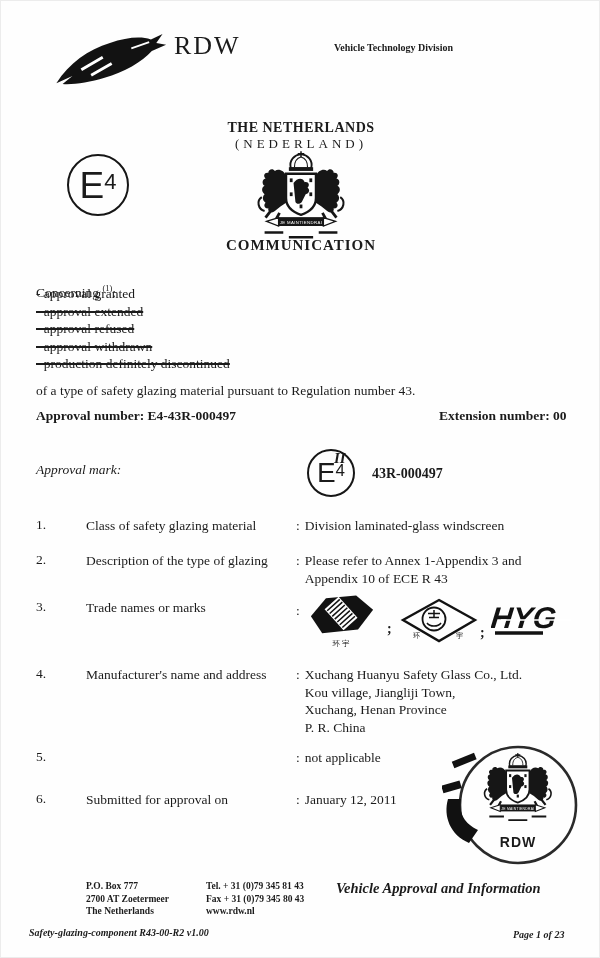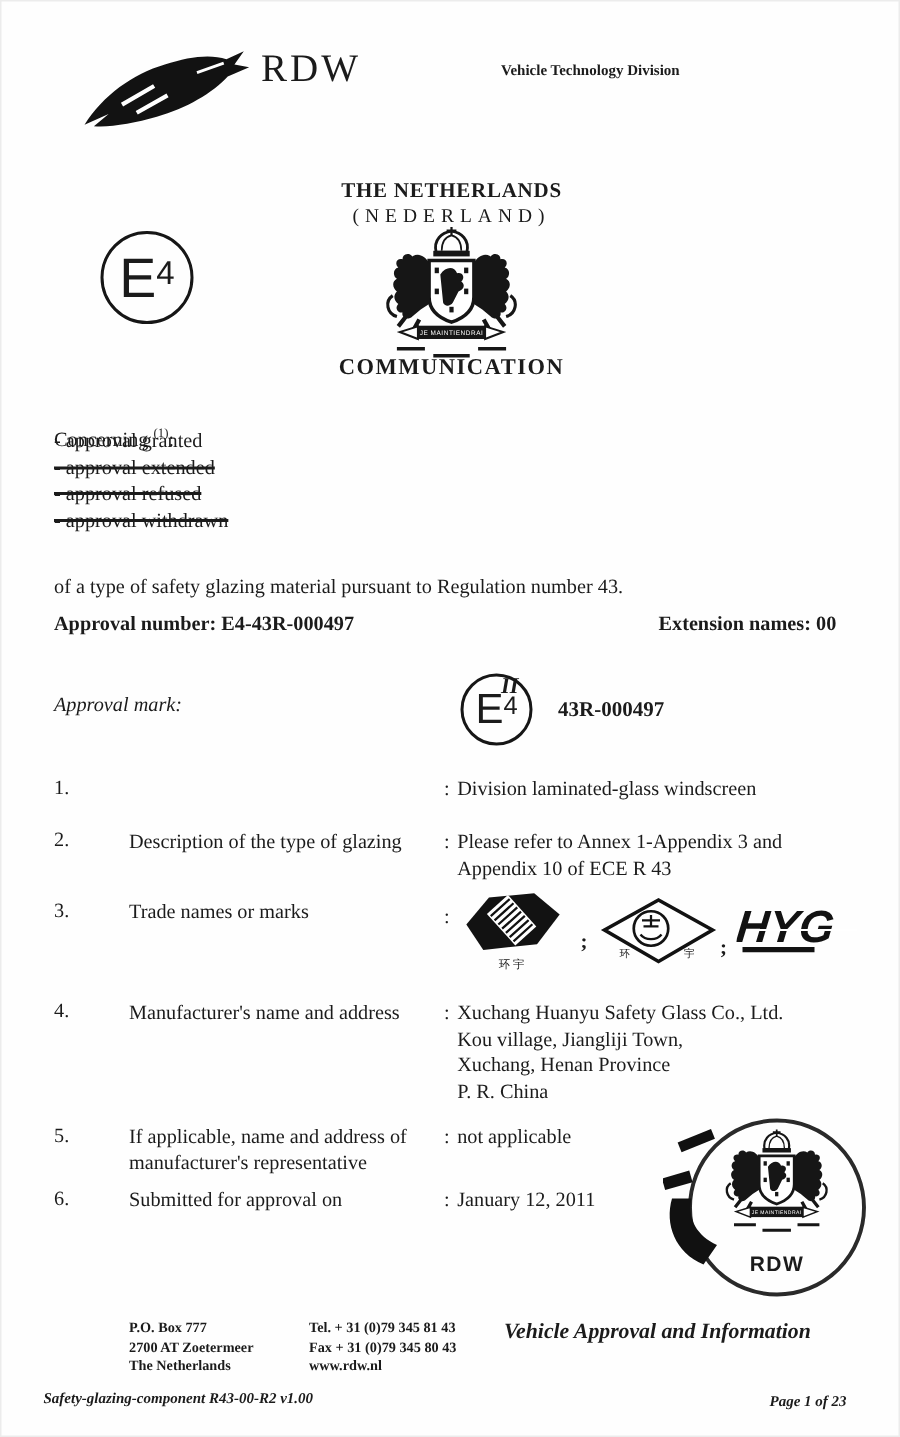--- a/index.html
+++ b/index.html
@@ -89,42 +89,44 @@
   <div class="abs" style="left:35px;top:282px;font-size:13.5px;">
     <span>Concerning</span>
     <span style="font-size:8.5px;vertical-align:6px;">(1)</span><span>:</span>
   </div>
 
   <div class="abs doc-sm" style="left:35px;top:284px;">
     <div>- approval granted</div>
     <div class="struck">- approval extended</div>
     <div class="struck">- approval refused</div>
     <div class="struck">- approval withdrawn</div>
+    <div class="struck">- production definitely discontinued</div>
   </div>
 
   <div class="abs" style="left:35px;top:382px;font-size:13.5px;">of a type of safety glazing material pursuant to Regulation number 43.</div>
 
   <div class="abs b" style="left:35px;top:407px;font-size:13.5px;">
     <span>Approval number:</span>
     <span>E4-43R-000497</span>
   </div>
   <div class="abs b" style="left:438px;top:407px;font-size:13.5px;">
-    <span>Extension names:</span>
+    <span>Extension number:</span>
     <span>00</span>
   </div>
 
   <div class="abs i" style="left:35px;top:461px;font-size:13.5px;">Approval mark:</div>
   <div class="abs b i" style="left:333px;top:449px;font-size:15px;">II</div>
   <div class="abs emark" style="left:306px;top:448px;width:48px;height:48px;border-width:2px;">
     <span class="e-big" style="font-size:28px;">E</span>
       <span class="e-num" style="font-size:17px;">4</span>
   </div>
   <div class="abs b" style="left:371px;top:465px;font-size:14px;">43R-000497</div>
 
   <div class="abs item-num" style="left:35px;top:516px;">1.</div>
+  <div class="abs item-label" style="left:85px;top:516px;">Class of safety glazing material</div>
   <div class="abs item-val" style="left:295px;top:516px;">
     <span class="colon">:</span>
     <div class="pre">Division laminated-glass windscreen</div>
   </div>
 
   <div class="abs item-num" style="left:35px;top:551px;">2.</div>
   <div class="abs item-label" style="left:85px;top:551px;">Description of the type of glazing</div>
   <div class="abs item-val" style="left:295px;top:551px;">
     <span class="colon">:</span>
     <div class="pre">Please refer to Annex 1-Appendix 3 and
@@ -168,22 +170,20 @@
   <div class="abs item-label" style="left:85px;top:665px;">Manufacturer's name and address</div>
   <div class="abs item-val" style="left:295px;top:665px;">
     <span class="colon">:</span>
     <div class="pre">Xuchang Huanyu Safety Glass Co., Ltd.
 Kou village, Jiangliji Town,
 Xuchang, Henan Province
 P. R. China</div>
   </div>
 
   <div class="abs item-num" style="left:35px;top:748px;">5.</div>
-  <div class="abs item-label pre" style="left:85px;top:748px;width:215px;">If applicable, name and address of
-manufacturer's representative</div>
   <div class="abs item-val" style="left:295px;top:748px;">
     <span class="colon">:</span>
     <div class="pre">not applicable</div>
   </div>
 
   <div class="abs item-num" style="left:35px;top:790px;">6.</div>
   <div class="abs item-label" style="left:85px;top:790px;">Submitted for approval on</div>
   <div class="abs item-val" style="left:295px;top:790px;">
     <span class="colon">:</span>
     <div class="pre">January 12, 2011</div>

